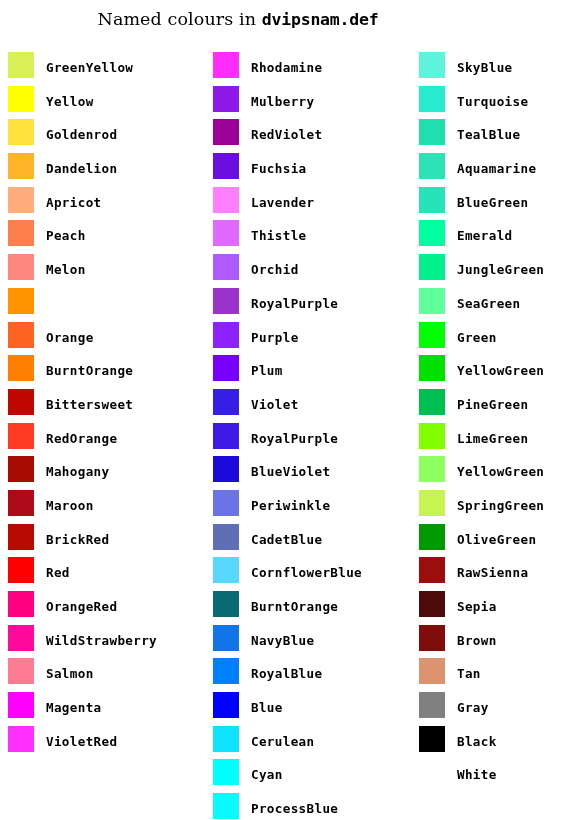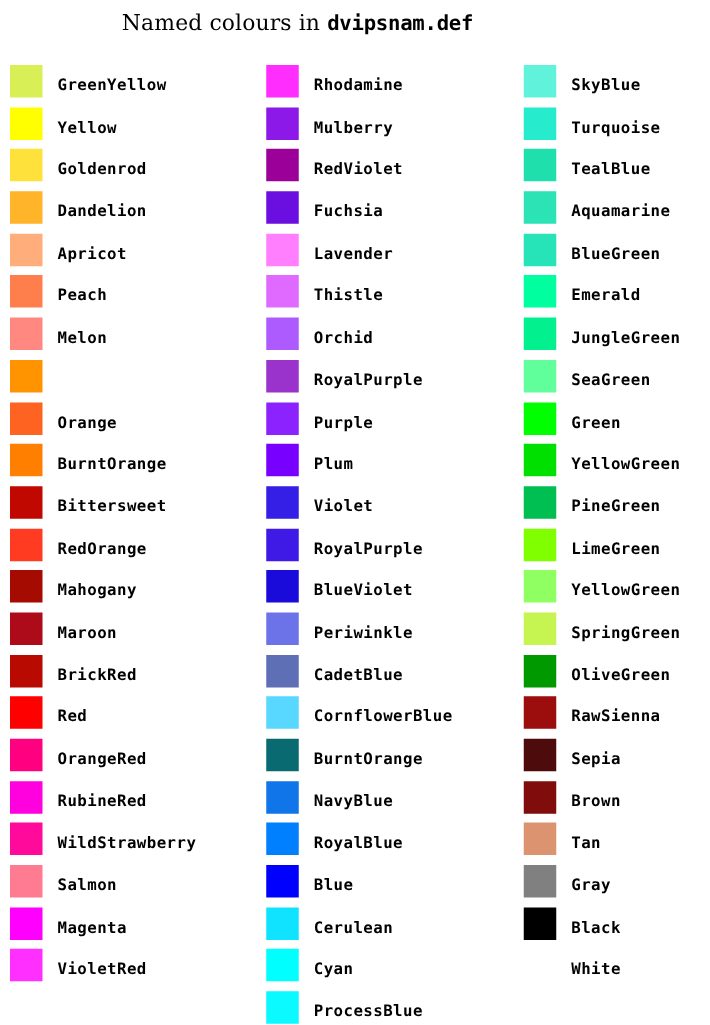--- a/index.html
+++ b/index.html
@@ -146,24 +146,20 @@
       </div>
       <div class="row">
         <div class="swatch" style="background: rgb(255, 0, 0);"></div>
         <div class="label">Red</div>
       </div>
       <div class="row">
         <div class="swatch" style="background: rgb(255, 0, 128);"></div>
         <div class="label">OrangeRed</div>
       </div>
       <div class="row">
-        <div class="swatch" style="background: rgb(255, 0, 222);"></div>
-        <div class="label">RubineRed</div>
-      </div>
-      <div class="row">
         <div class="swatch" style="background: rgb(255, 10, 155);"></div>
         <div class="label">WildStrawberry</div>
       </div>
       <div class="row">
         <div class="swatch" style="background: rgb(255, 123, 146);"></div>
         <div class="label">Salmon</div>
       </div>
       <div class="row">
         <div class="swatch" style="background: rgb(255, 0, 255);"></div>
         <div class="label">Magenta</div>

